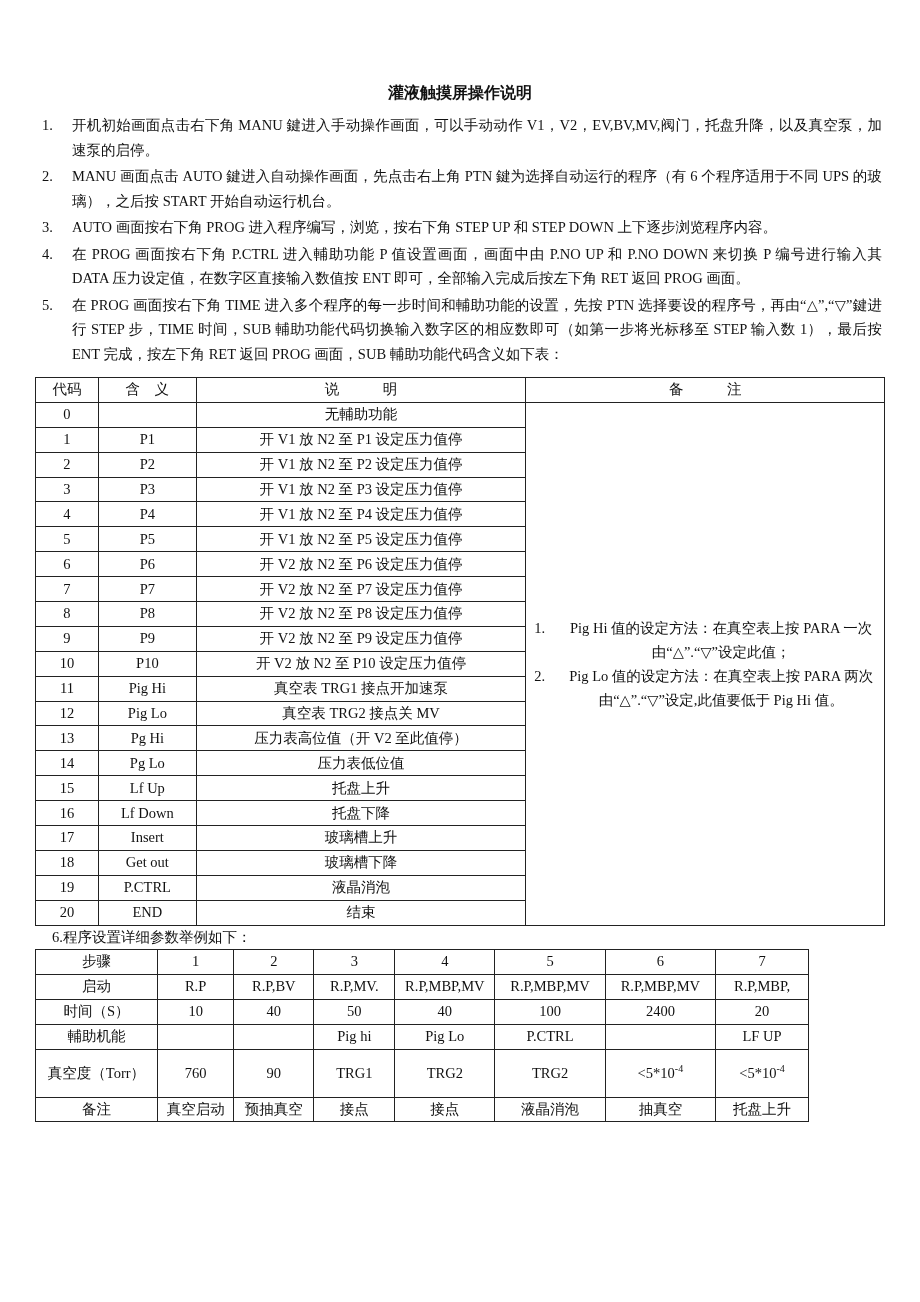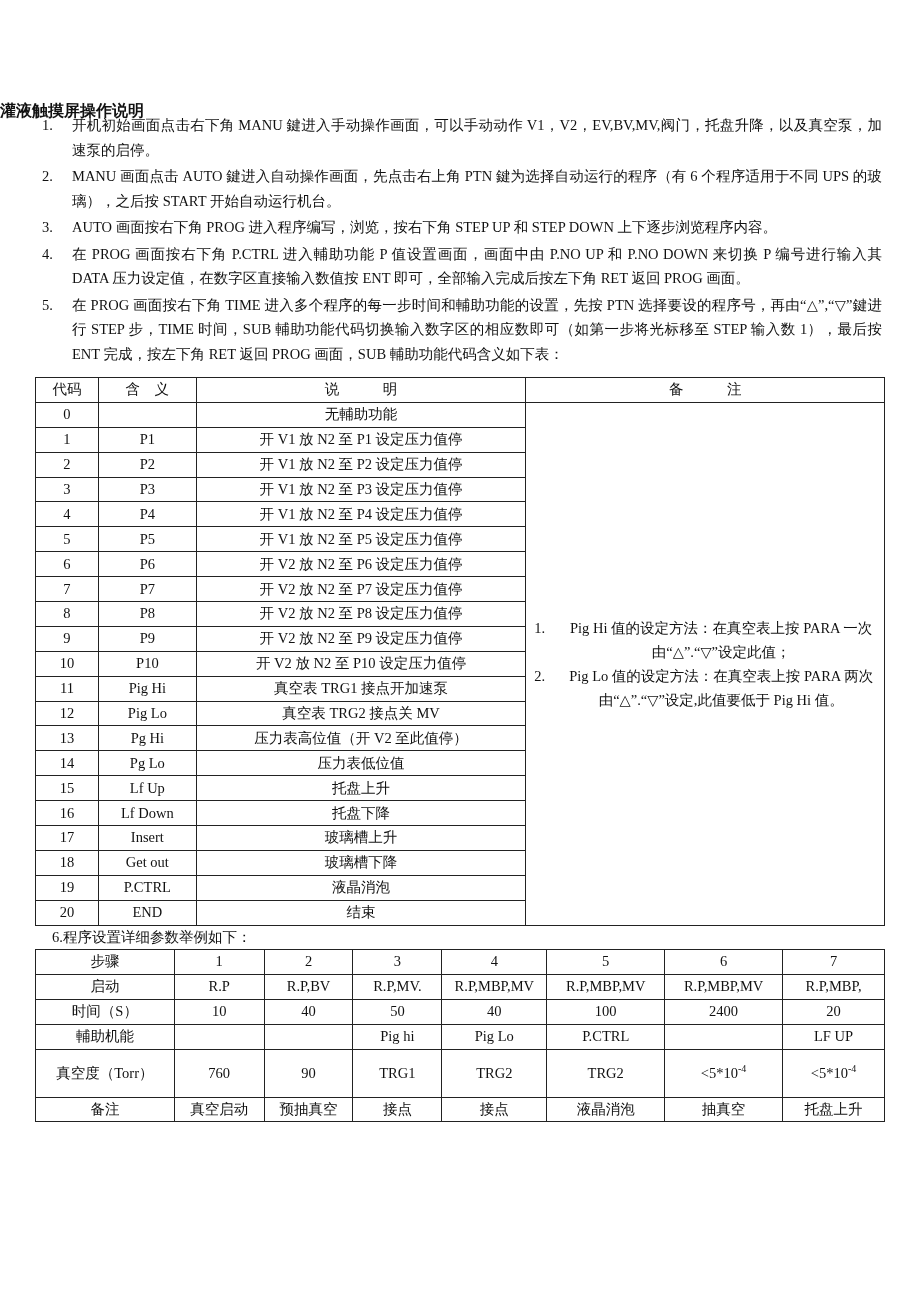--- a/index.html
+++ b/index.html
@@ -2,40 +2,40 @@
 <html><head>
   <meta charset="utf-8">
   <style>
     html, body { margin: 0; padding: 0; background: #ffffff; }
     body {
       width: 920px; height: 1302px; position: relative; overflow: hidden;
       font-family: "Liberation Serif", "DejaVu Serif", serif;
       color: #111; font-size: 14.5px;
     }
     .title {
-      position: absolute; left: 0; width: 920px; top: 101px;
-      text-align: left; font-weight: bold; font-size: 16px;
+      position: absolute; left: 0; width: 920px; top: 83px;
+      text-align: center; font-weight: bold; font-size: 16px;
       font-family: "DejaVu Sans", sans-serif;
     }
     .list { position: absolute; left: 36px; top: 113px; width: 846px; margin: 0; padding: 0; list-style: none; }
     .list li { position: relative; padding-left: 36px; line-height: 24.5px; margin-bottom: 2px; text-align: justify; }
     .list li .num { position: absolute; left: 6px; top: 0; }
     table { border-collapse: collapse; position: absolute; }
     td, th {
       border: 1px solid #222; text-align: center; font-weight: normal;
       padding: 0; font-size: 14.5px; line-height: 23px;
     }
     #sub-table { left: 35px; top: 377px; width: 850px; border-radius: 26px; }
     #sub-table tr { height: 24.9px; }
     .remark-cell { vertical-align: middle; padding: 0 6px; text-align: left; }
     .remark-list { list-style: none; margin: 0; padding: 0; }
     .remark-list li { position: relative; padding-left: 32px; line-height: 24px; text-align: center; }
     .remark-list li .num { position: absolute; left: 2px; top: 0; }
     .note6 { position: absolute; left: 37px; top: 926px; line-height: 22px; margin-left: 15px; }
-    #param-table { left: 35px; top: 949px; width: 850px; }
+    #param-table { left: 35px; top: 949px; width: 774px; }
     #param-table tr { height: 24.9px; }
     #param-table tr.tall { height: 48px; }
     sup { font-size: 10px; vertical-align: 6px; line-height: 0; }
   </style>
 </head>
 <body>
 
 <div class="title">灌液触摸屏操作说明</div>
 
 <ol class="list">

